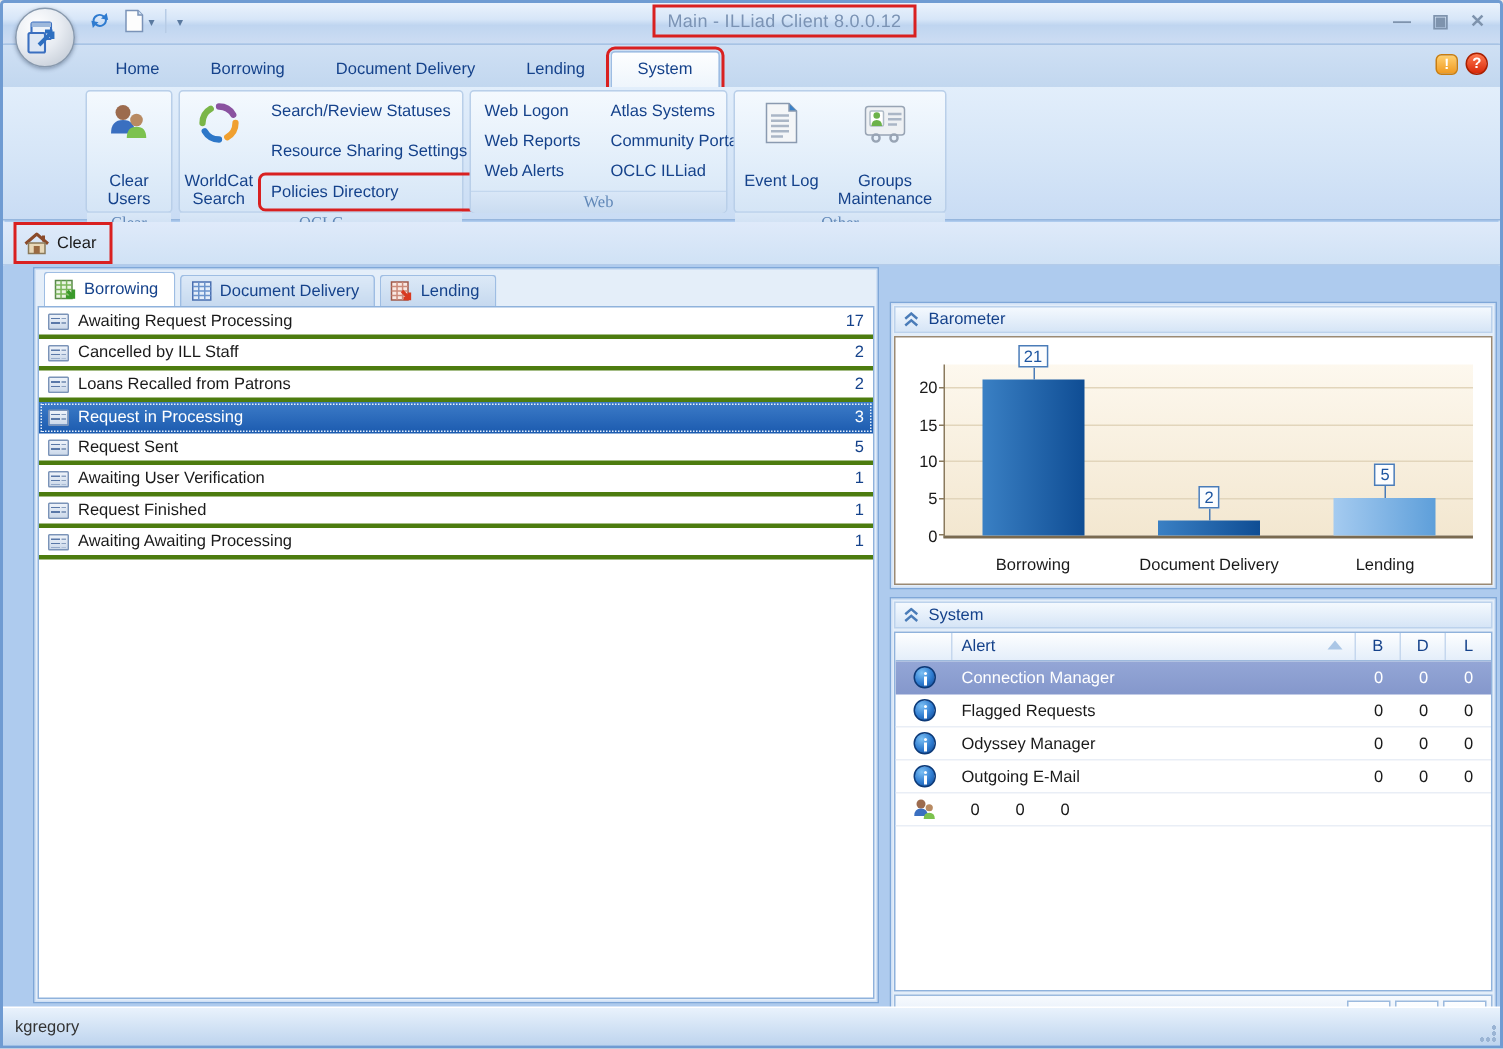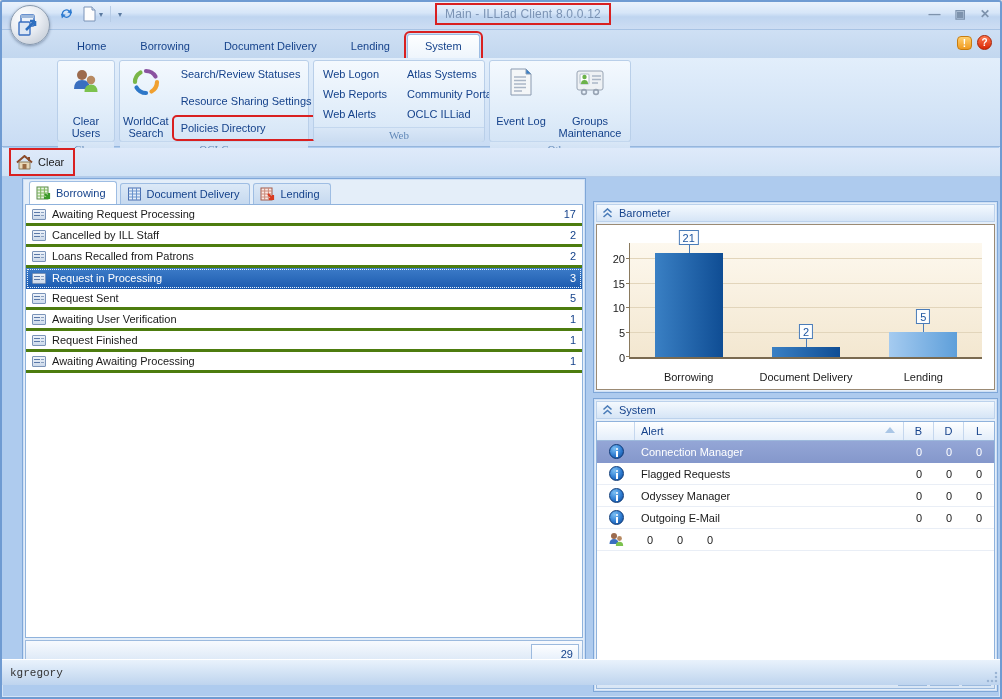--- a/index.html
+++ b/index.html
@@ -146,23 +146,23 @@
   .sys-row.selected{ background:linear-gradient(#94a6d6,#8598cc); color:#fff; border-bottom:1px solid #8598cc;}
   .sys-row.selected .c-num{ color:#fff; }
 
   .info-ic{ width:15px; height:15px; border-radius:50%;
     background:radial-gradient(circle at 35% 28%, #7cc0f4 0%, #2e7bd0 55%, #11458e 100%);
     border:1px solid #0d3a78; position:relative; }
   .info-ic::before{ content:""; position:absolute; left:6px; top:3px; width:2px; height:2px; background:#fff; border-radius:50%;}
   .info-ic::after{ content:""; position:absolute; left:6px; top:6px; width:2px; height:6px; background:#fff; }
 
   
-  .statusbar{ position:absolute; left:0; bottom:12px; right:0; height:26px;
+  .statusbar{ position:absolute; left:0; bottom:0; right:0; height:26px;
     background:linear-gradient(#e9f2fc 0%,#d3e3f5 50%,#bed4ee 100%); border-top:1px solid #fff;
-    display:flex; align-items:center; padding:0 8px; color:#333;font-family:Liberation Mono, monospace; }
+    display:flex; align-items:center; padding:0 8px; color:#333; }
   .grip{ position:absolute; right:2px; bottom:2px; width:12px; height:12px;
     background:
       radial-gradient(circle at 10px 10px,#9ab4d4 1.4px,transparent 1.6px),
       radial-gradient(circle at 10px 6px,#9ab4d4 1.4px,transparent 1.6px),
       radial-gradient(circle at 6px 10px,#9ab4d4 1.4px,transparent 1.6px),
       radial-gradient(circle at 10px 2px,#9ab4d4 1.4px,transparent 1.6px),
       radial-gradient(circle at 2px 10px,#9ab4d4 1.4px,transparent 1.6px); }
 </style>
 </head>
 <body>
@@ -386,23 +386,20 @@
           <span class="rlabel">Request Finished</span>
           <span class="rcount">1</span>
         </div>
         <div class="req-row">
           <span class="grid-ic"></span>
           <span class="rlabel">Awaiting Awaiting Processing</span>
           <span class="rcount">1</span>
         </div>
       </div>
 
-      <div class="panel-footer">
-        <span class="count-box">29</span>
-      </div>
     </div>
 
     <div class="right-col">
 
       <div class="rpanel barometer-panel">
         <div class="rp-header">
           <svg width="11" height="10" viewBox="0 0 11 10">
             <path d="M1.5 4.5 L5.5 1 L9.5 4.5 M1.5 9 L5.5 5.5 L9.5 9" fill="none" stroke="#4a7cb8" stroke-width="1.6"></path>
           </svg>
           <span>Barometer</span>

